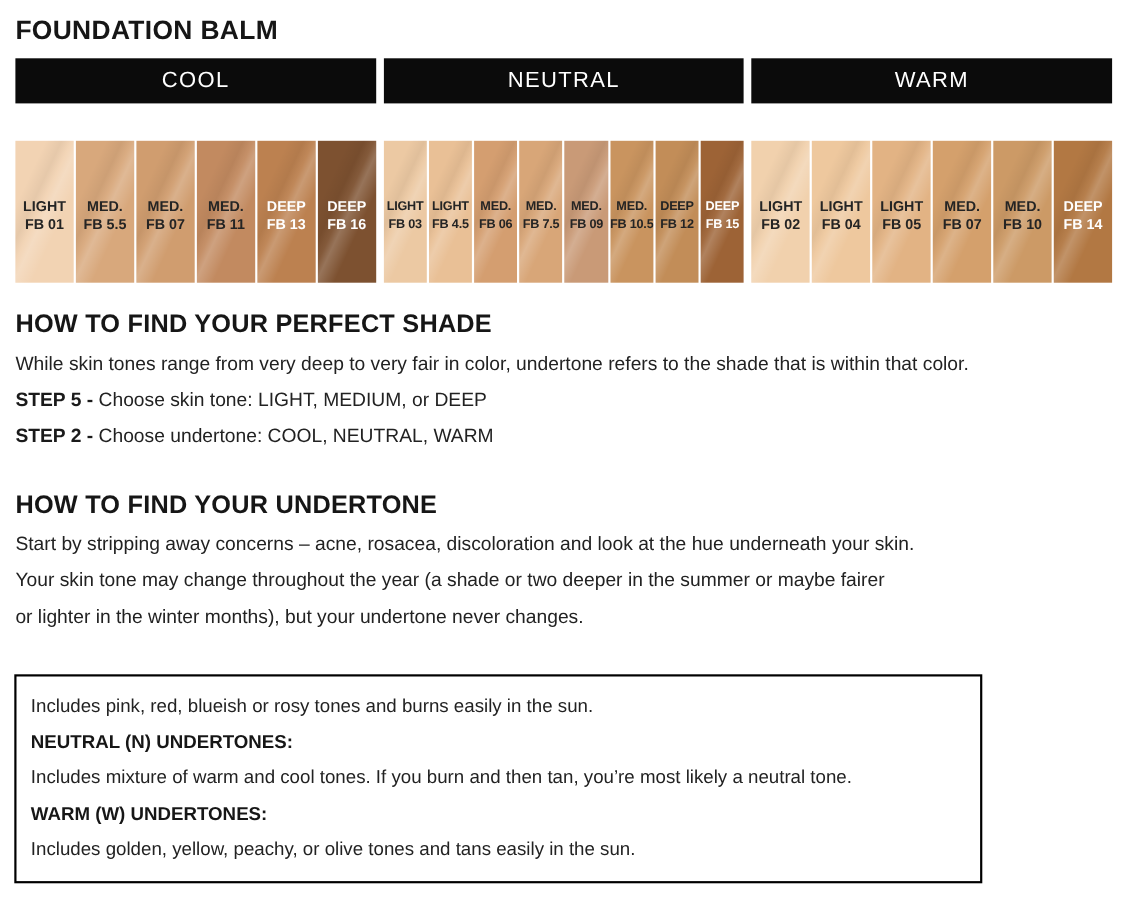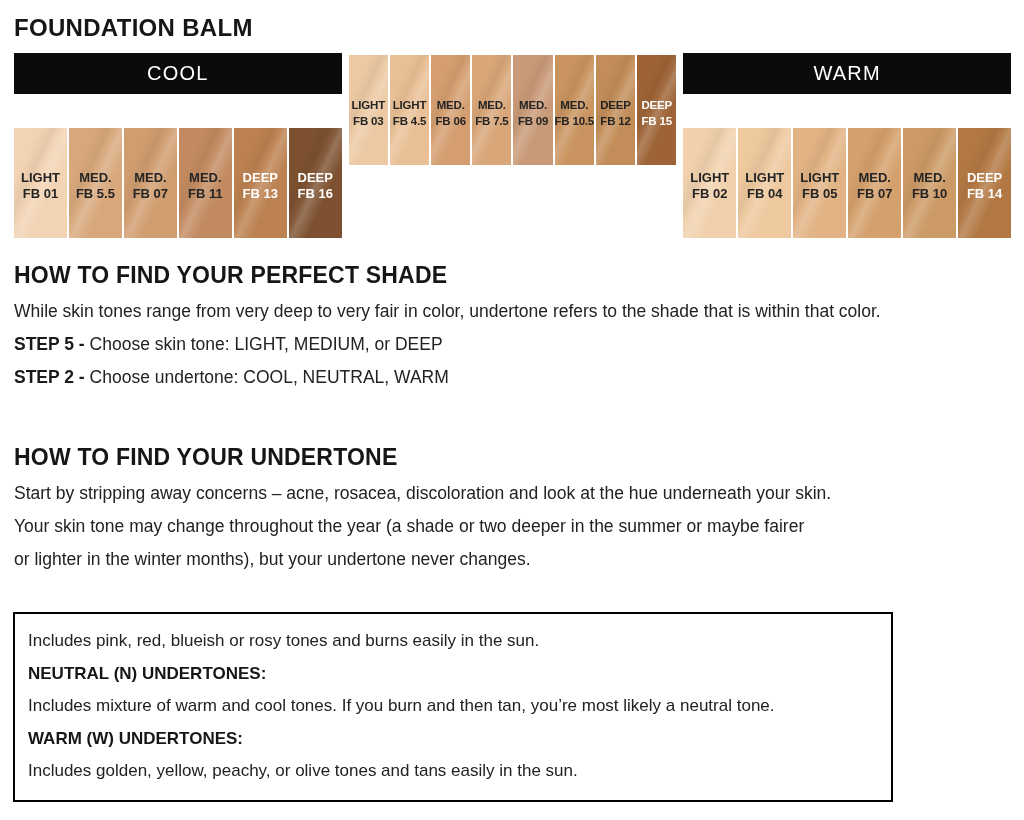--- a/index.html
+++ b/index.html
@@ -34,21 +34,21 @@
     align-items: center;
     justify-content: center;
     font-size: 20px;
     letter-spacing: 1.2px;
     font-weight: normal;
   }
   .swatch-row {
     display: flex;
     gap: 2px;
     margin-top: 2px;
-    height: 110px;
+    height: 129px;
   }
   .swatch {
     flex: 1;
     position: relative;
     display: flex;
     flex-direction: column;
     align-items: center;
     justify-content: center;
     padding-top: 6px;
     overflow: hidden;
@@ -81,21 +81,21 @@
 
   
   .section-heading {
     margin-left: 14px;
     font-size: 23px;
     font-weight: bold;
     letter-spacing: 0.2px;
     color: #161616;
   }
   .heading-shade { margin-top: 24px; }
-  .heading-undertone { margin-top: 50px; }
+  .heading-undertone { margin-top: 32px; }
   .body-line {
     margin-left: 14px;
     font-size: 17.5px;
     line-height: 33px;
     color: #222222;
   }
   .first-line { margin-top: 6px; }
   .body-line b { font-weight: bold; color: #1a1a1a; }
 
   
@@ -146,20 +146,21 @@
           <div class="tone">DEEP</div>
           <div class="code">FB 13</div>
         </div>
         <div class="swatch light-text" style="background: rgb(125, 81, 48);">
           <div class="tone">DEEP</div>
           <div class="code">FB 16</div>
         </div>
       </div>
     </div>
     <div class="group">
+      <div class="group-header">NEUTRAL</div>
       <div class="swatch-row">
         <div class="swatch" style="background: rgb(236, 201, 163);">
           <div class="tone">LIGHT</div>
           <div class="code">FB 03</div>
         </div>
         <div class="swatch" style="background: rgb(233, 192, 150);">
           <div class="tone">LIGHT</div>
           <div class="code">FB 4.5</div>
         </div>
         <div class="swatch" style="background: rgb(212, 158, 112);">

